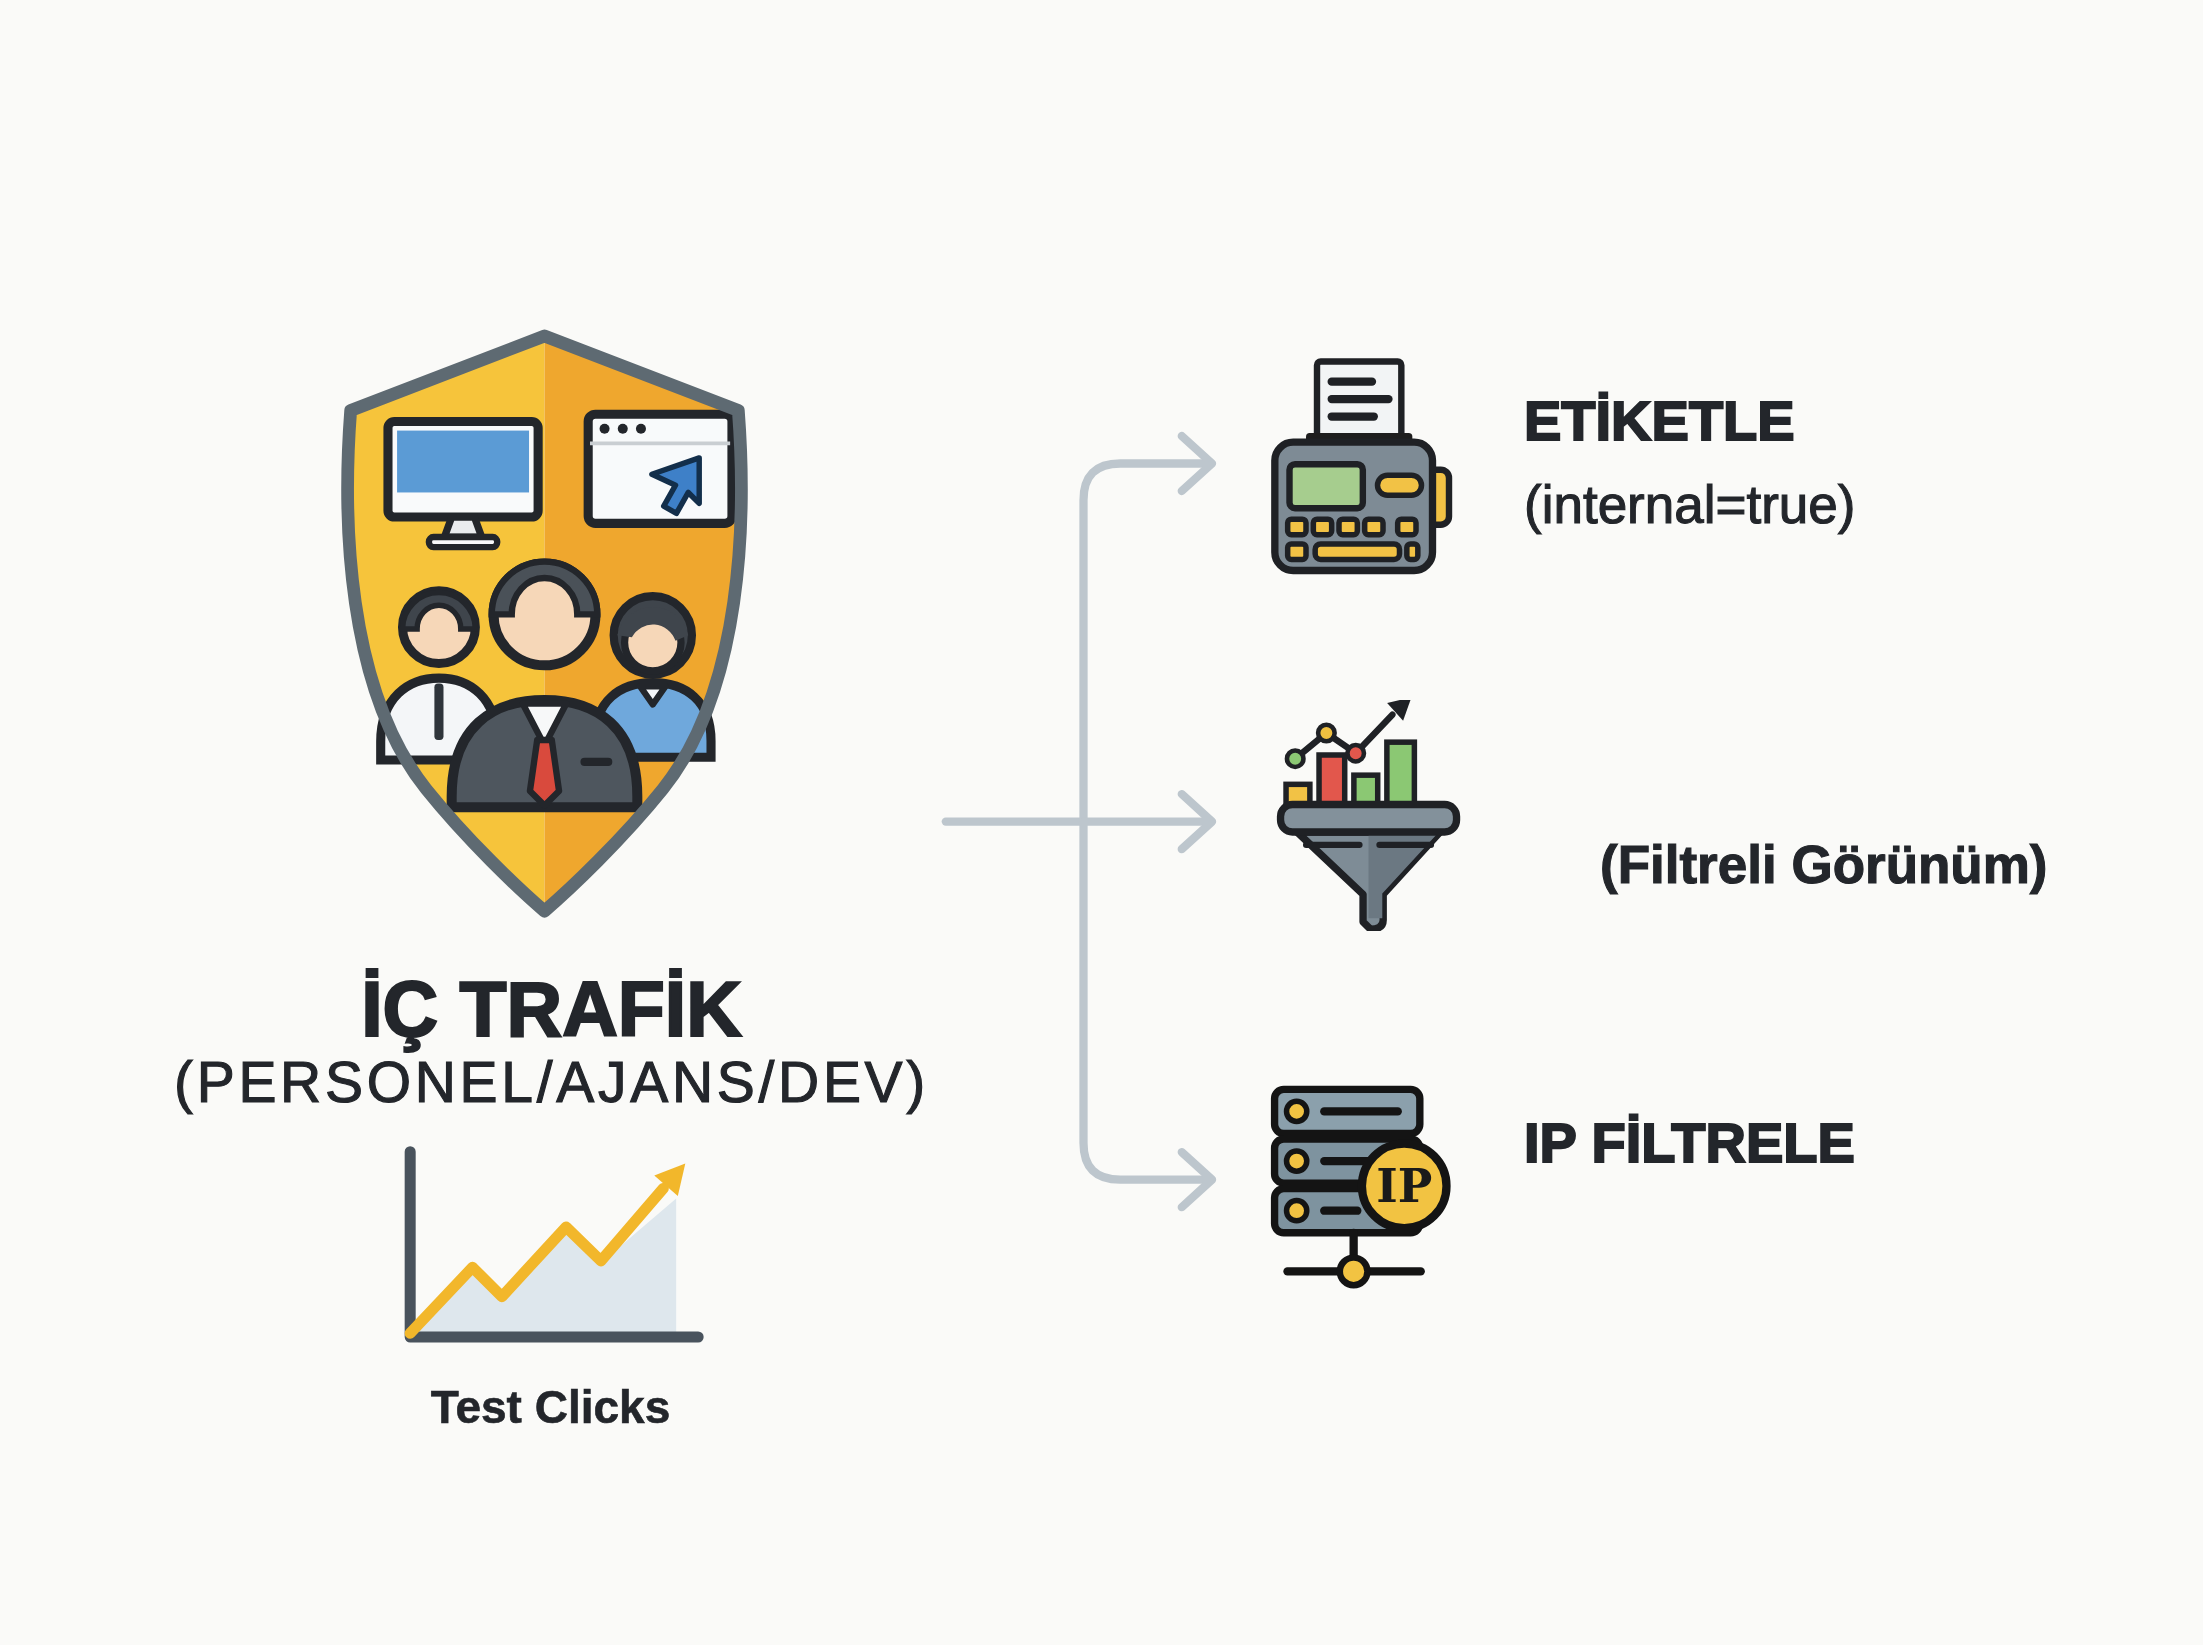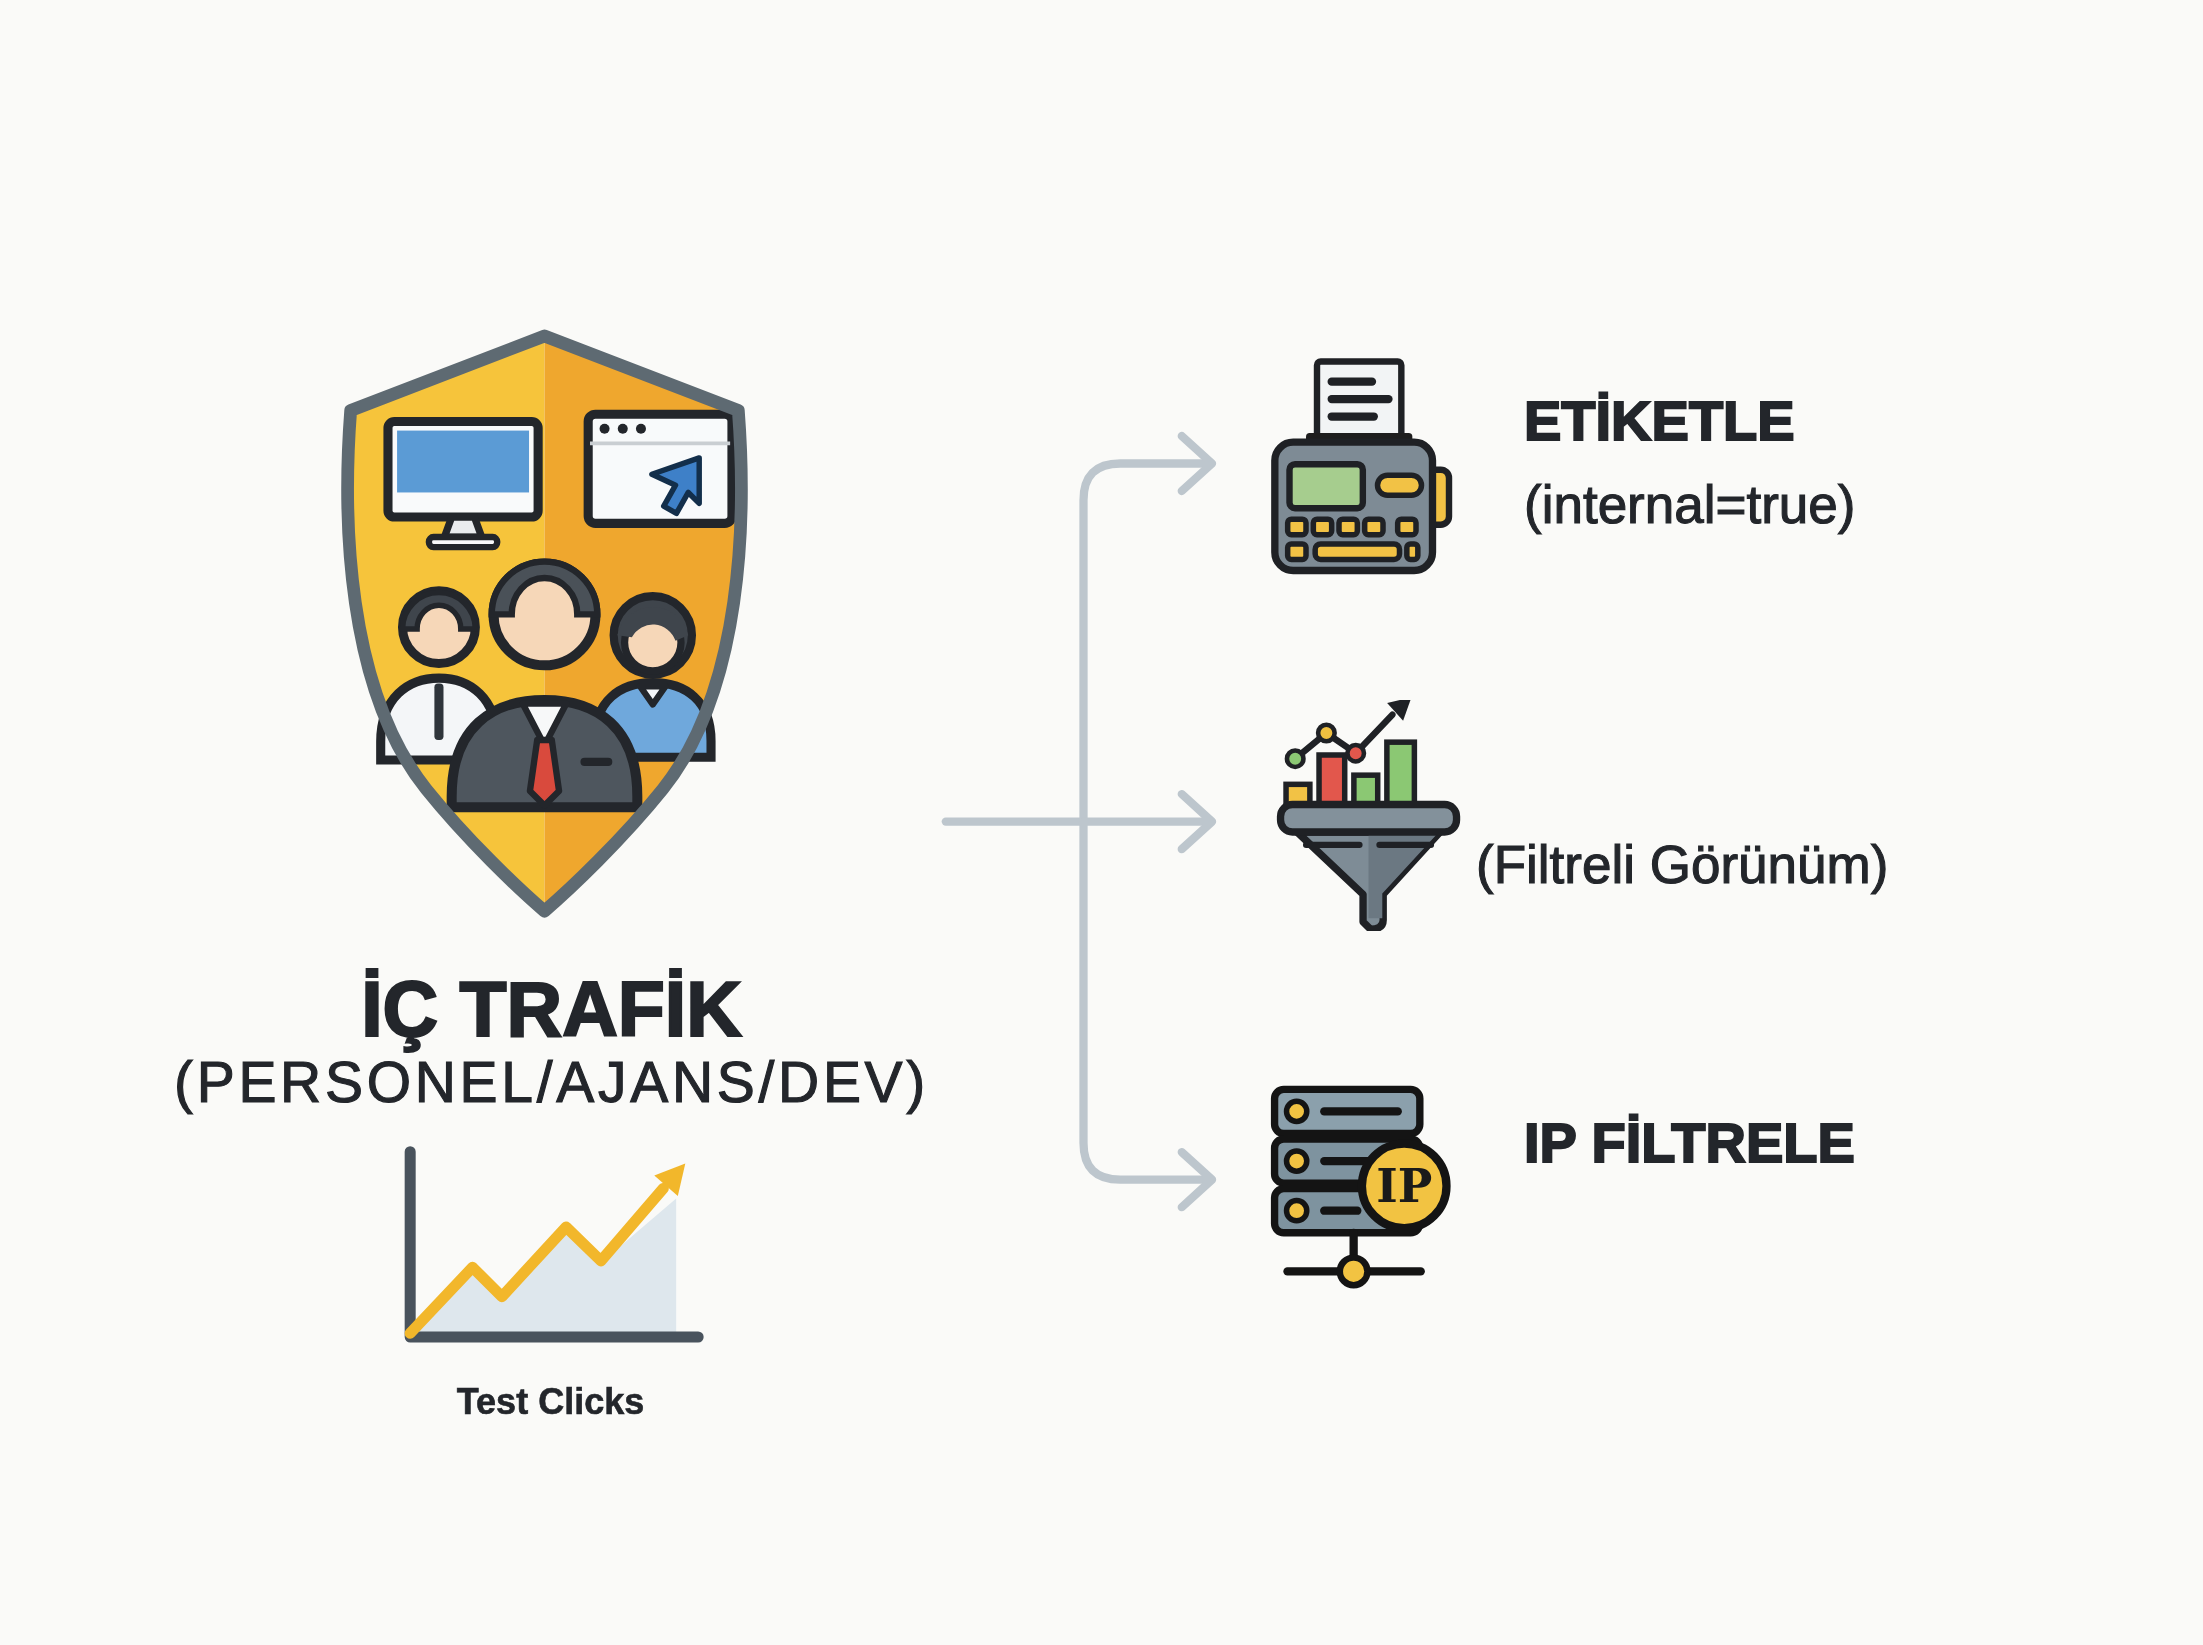--- a/index.html
+++ b/index.html
@@ -3,21 +3,21 @@
 <meta charset="utf-8">
 <style>
   html,body{margin:0;padding:0;background:#fafaf8;}
   #canvas{position:relative;width:2204px;height:1646px;background:#fafaf8;overflow:hidden;
           font-family:"Liberation Sans","DejaVu Sans",sans-serif;color:#23262b;}
   .abs{position:absolute;line-height:1;}
   .h-main{font-size:77px;font-weight:700;-webkit-text-stroke:2.2px #23262b;letter-spacing:0;}
   .h-branch{font-size:56px;font-weight:700;-webkit-text-stroke:2px #23262b;white-space:nowrap;}
   .sub{font-size:53px;font-weight:400;-webkit-text-stroke:1.1px #23262b;white-space:nowrap;}
   .src-sub{font-size:57px;letter-spacing:3.7px;}
-  .caption{font-size:36px;font-weight:700;-webkit-text-stroke:0.6px #23262b;}
+  .caption{font-size:46px;font-weight:700;-webkit-text-stroke:0.6px #23262b;}
   .center{text-align:center;margin-top:14px;}
   svg{display:block;width:100%;height:100%;}
 </style>
 </head>
 <body>
 
 <div id="canvas">
 
   <div class="abs" style="left:317px;top:323px;width:455px;height:601px;">
     <svg viewBox="0 0 500 660">
@@ -139,21 +139,21 @@
       </g>
       <path d="M24,144 L180,144 L118,212 L118,240 Q118,250 104,250 L96,242 L96,212 Z" fill="#7e8c96" stroke="#1f2125" stroke-width="8" stroke-linejoin="round"></path>
       <polygon points="102,146 177,146 117,211 117,238 102,238" fill="#6b7882"></polygon>
       <rect x="6" y="114" width="192" height="30" rx="13" fill="#83919b" stroke="#1f2125" stroke-width="8"></rect>
       <g stroke="#1f2125" stroke-width="7" stroke-linecap="round">
         <line x1="34" y1="158" x2="92" y2="158"></line>
         <line x1="114" y1="158" x2="170" y2="158"></line>
       </g>
     </svg>
   </div>
-  <div class="abs sub" style="left:1476px;top:838px;">(Filtreli Görünüm)</div>
+  <div class="abs sub" style="left:1600px;top:838px;font-weight:bold;">(Filtreli Görünüm)</div>
 
   <div class="abs" style="left:1269px;top:1082px;width:184px;height:228px;">
     <svg viewBox="0 0 200 248">
       <g>
         <rect x="6" y="8" width="158" height="48" rx="10" fill="#8ba0ac" stroke="#141414" stroke-width="8"></rect>
         <rect x="6" y="62" width="158" height="48" rx="10" fill="#7e939f" stroke="#141414" stroke-width="8"></rect>
         <rect x="6" y="116" width="158" height="48" rx="10" fill="#7e939f" stroke="#141414" stroke-width="8"></rect>
       </g>
       <g stroke="#141414" stroke-width="9" stroke-linecap="round">
         <line x1="60" y1="32" x2="140" y2="32"></line>

